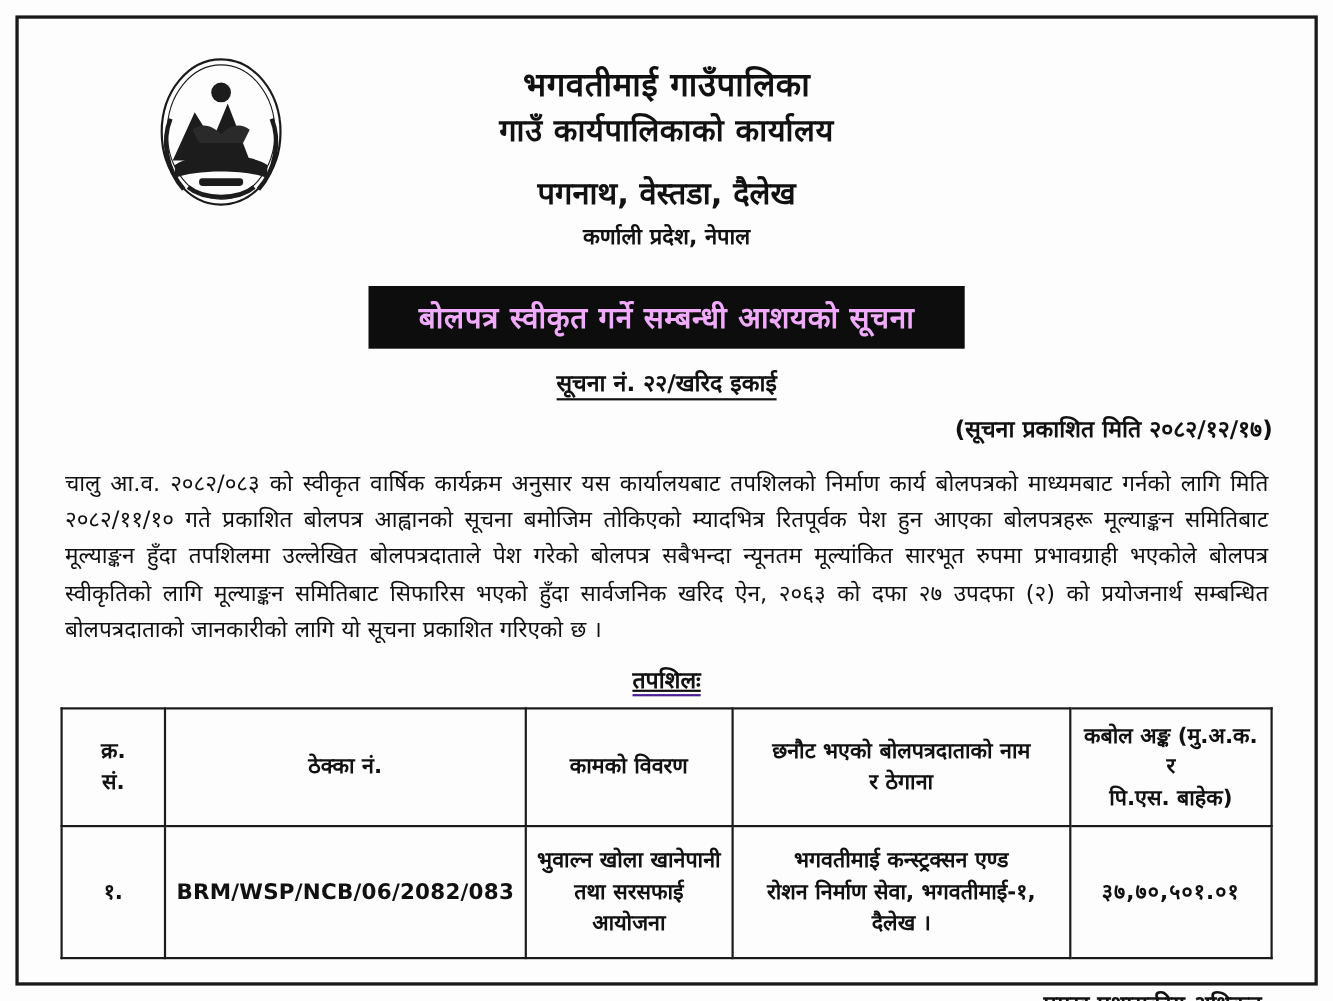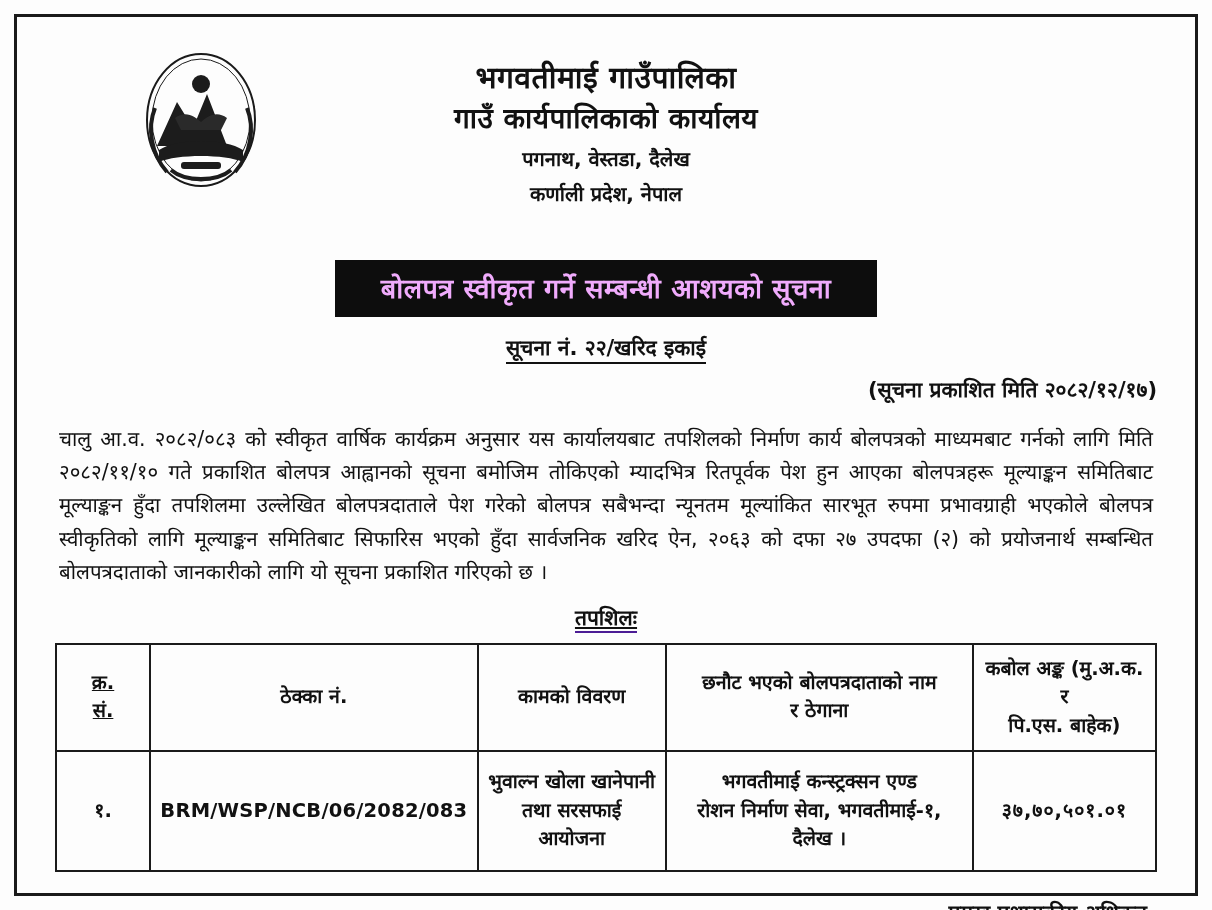--- a/index.html
+++ b/index.html
@@ -57,22 +57,22 @@
     letter-spacing: 0.5px;
     padding-top: 16px;
   }
   .org-sub {
     font-size: 28px;
     line-height: 1.4;
     font-weight: 600;
     letter-spacing: 0.5px;
   }
   .addr1 {
-    font-size: 20px;
-    margin-top: 7px;
+    font-size: 28px;
+    margin-top: 17px;
     font-weight: 600;
   }
   .addr2 {
     font-size: 20px;
     margin-top: 8px;
     font-weight: 600;
   }
   
   .banner-wrap {
     margin-top: 18px;
@@ -140,21 +140,21 @@
     font-weight: 600;
     padding: 10px 6px;
     line-height: 1.45;
   }
   table.detail thead th {
     height: 92px;
   }
   table.detail tbody td {
     height: 120px;
   }
-  .col-sn { width: 92px; text-decoration: underline; }
+  .col-sn { width: 92px; }
   .col-contract { width: 320px; }
   .col-work { width: 184px; }
   .col-bidder { width: 300px; }
   .col-amount { width: 179px; }
   .cell-contract { font-size: 21px; letter-spacing: 0.2px; }
   .cell-amount { font-size: 22px; letter-spacing: 1px; }
   .signature {
     margin-top: 26px;
     text-align: right;
     padding-right: 10px;

